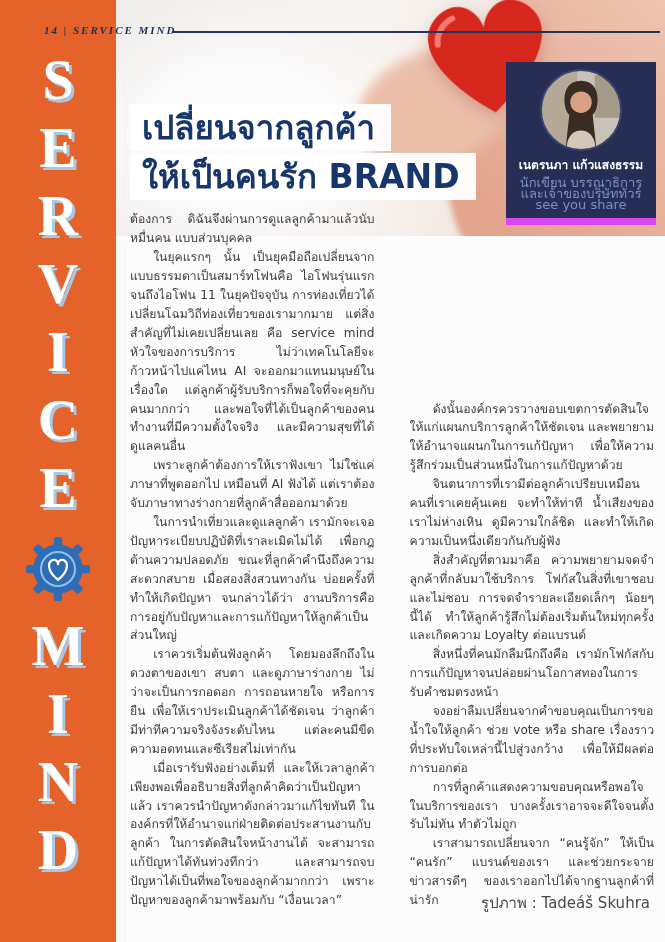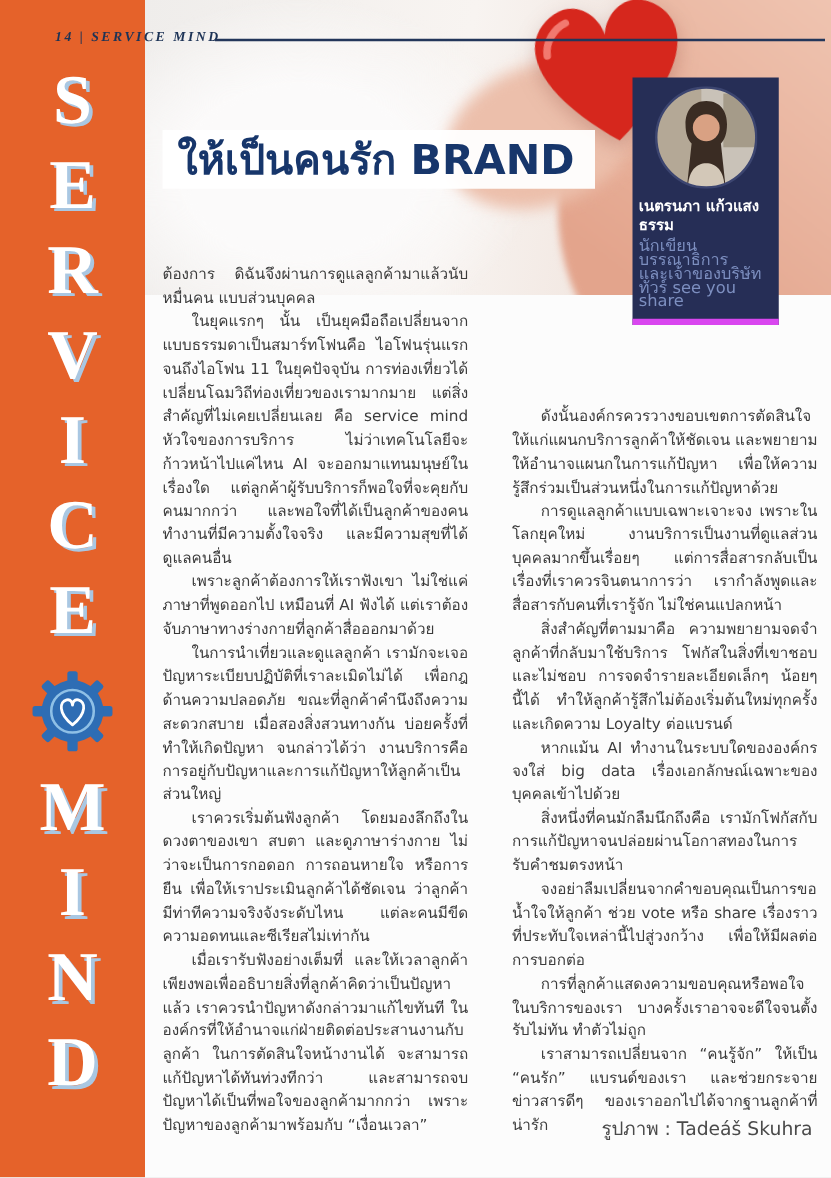--- a/index.html
+++ b/index.html
@@ -59,23 +59,23 @@
   }
   
   .title-wrap{position:absolute;left:130px;top:104px;z-index:5;}
   .title-line{
     display:table;background:rgba(255,255,255,.95);
     color:#17366B;font-weight:800;font-size:33px;line-height:44px;
     padding:2px 16px 1px 12px;margin-bottom:2px;white-space:nowrap;
   }
   
   .author{
-    position:absolute;left:506px;top:62px;width:117px;z-index:5;
-    background:#262E56;border-bottom:5px solid #d946ef;
-    padding:7px 5px 8px 5px;box-sizing:border-box;
+    position:absolute;left:506px;top:62px;width:150px;z-index:5;
+    background:#262E56;border-bottom:7px solid #d946ef;
+    text-align:center;padding:7px 5px 8px 5px;box-sizing:border-box;
   }
   .avatar{width:82px;height:82px;margin:0 auto;display:block;}
   .author-name{color:#ffffff;font-weight:bold;font-size:12px;margin-top:7px;line-height:15px;}
   .author-role{color:#7d8fc0;font-size:13px;line-height:11px;margin-top:4px;}
   
   .article{
     position:absolute;left:130px;top:210px;width:524px;height:700px;
     display:flex;gap:35px;overflow:hidden;z-index:3;align-items:flex-end;
   }
   .col{flex:1;min-width:0;}
@@ -135,20 +135,21 @@
         <span class="sb-letter">I</span>
         <span class="sb-letter">N</span>
         <span class="sb-letter">D</span>
       </div>
   </div>
 
   <div class="header-label">14 | SERVICE MIND</div>
   <div class="header-rule"></div>
 
   <div class="title-wrap">
+    <div class="title-line">เปลี่ยนจากลูกค้า</div>
     <div class="title-line">ให้เป็นคนรัก BRAND</div>
   </div>
 
   <div class="author">
     <svg class="avatar" viewBox="0 0 84 84">
       <defs>
           <clipPath id="avc">
             <circle cx="42" cy="42" r="41"></circle>
           </clipPath>
         </defs>
@@ -171,23 +172,22 @@
     <div class="col">
         <p class="para">ดิฉันเปิดบริษัททัวร์ เริ่มแรกที่กรุงปราก สาธารณรัฐเช็ก ในยุคเมื่อสิบกว่าปีก่อน เพื่อรองรับนักท่องเที่ยวจากประเทศไทยที่สนใจเที่ยวยุโรปแบบกรุ๊ปส่วนตัว ครอบครัว บริษัท และกลุ่มเพื่อน ลูกค้าส่วนใหญ่เป็นกลุ่ม A ที่ต้องการเที่ยวแบบเจาะลึก สะดวกสบาย มีคนขับ และคนบริการ จัดทริปจองทุกอย่างให้ตามความต้องการ ดิฉันจึงผ่านการดูแลลูกค้ามาแล้วนับหมื่นคน แบบส่วนบุคคล</p>
         <p class="para">ในยุคแรกๆ นั้น เป็นยุคมือถือเปลี่ยนจากแบบธรรมดาเป็นสมาร์ทโฟนคือ ไอโฟนรุ่นแรก จนถึงไอโฟน 11 ในยุคปัจจุบัน การท่องเที่ยวได้เปลี่ยนโฉมวิถีท่องเที่ยวของเรามากมาย แต่สิ่งสำคัญที่ไม่เคยเปลี่ยนเลย คือ service mind หัวใจของการบริการ ไม่ว่าเทคโนโลยีจะก้าวหน้าไปแค่ไหน AI จะออกมาแทนมนุษย์ในเรื่องใด แต่ลูกค้าผู้รับบริการก็พอใจที่จะคุยกับคนมากกว่า และพอใจที่ได้เป็นลูกค้าของคนทำงานที่มีความตั้งใจจริง และมีความสุขที่ได้ดูแลคนอื่น</p>
         <p class="para">เพราะลูกค้าต้องการให้เราฟังเขา ไม่ใช่แค่ภาษาที่พูดออกไป เหมือนที่ AI ฟังได้ แต่เราต้องจับภาษาทางร่างกายที่ลูกค้าสื่อออกมาด้วย</p>
         <p class="para">ในการนำเที่ยวและดูแลลูกค้า เรามักจะเจอปัญหาระเบียบปฏิบัติที่เราละเมิดไม่ได้ เพื่อกฎด้านความปลอดภัย ขณะที่ลูกค้าคำนึงถึงความสะดวกสบาย เมื่อสองสิ่งสวนทางกัน บ่อยครั้งที่ทำให้เกิดปัญหา จนกล่าวได้ว่า งานบริการคือ การอยู่กับปัญหาและการแก้ปัญหาให้ลูกค้าเป็นส่วนใหญ่</p>
         <p class="para">เราควรเริ่มต้นฟังลูกค้า โดยมองลึกถึงในดวงตาของเขา สบตา และดูภาษาร่างกาย ไม่ว่าจะเป็นการกอดอก การถอนหายใจ หรือการยืน เพื่อให้เราประเมินลูกค้าได้ชัดเจน ว่าลูกค้ามีท่าทีความจริงจังระดับไหน แต่ละคนมีขีดความอดทนและซีเรียสไม่เท่ากัน</p>
         <p class="para">เมื่อเรารับฟังอย่างเต็มที่ และให้เวลาลูกค้าเพียงพอเพื่ออธิบายสิ่งที่ลูกค้าคิดว่าเป็นปัญหาแล้ว เราควรนำปัญหาดังกล่าวมาแก้ไขทันที ในองค์กรที่ให้อำนาจแก่ฝ่ายติดต่อประสานงานกับลูกค้า ในการตัดสินใจหน้างานได้ จะสามารถแก้ปัญหาได้ทันท่วงทีกว่า และสามารถจบปัญหาได้เป็นที่พอใจของลูกค้ามากกว่า เพราะปัญหาของลูกค้ามาพร้อมกับ “เงื่อนเวลา”</p>
       </div>
     <div class="col">
         <p class="para">ดังนั้นองค์กรควรวางขอบเขตการตัดสินใจให้แก่แผนกบริการลูกค้าให้ชัดเจน และพยายามให้อำนาจแผนกในการแก้ปัญหา เพื่อให้ความรู้สึกร่วมเป็นส่วนหนึ่งในการแก้ปัญหาด้วย</p>
-        <p class="para">การดูแลลูกค้าแบบเฉพาะเจาะจง เพราะในโลกยุคใหม่ งานบริการเป็นงานที่ดูแลส่วนบุคคลมากขึ้นเรื่อยๆ แต่การสื่อสารกลับเป็นเรื่องที่เราควรจินตนาการว่า เรากำลังพูดและสื่อสารกับคนที่เรารู้จัก ไม่ใช่คนแปลกหน้า</p>
+        <p class="para">จินตนาการที่เรามีต่อลูกค้าเปรียบเหมือนคนที่เราเคยคุ้นเคย จะทำให้ท่าที น้ำเสียงของเราไม่ห่างเหิน ดูมีความใกล้ชิด และทำให้เกิดความเป็นหนึ่งเดียวกันกับผู้ฟัง</p>
         <p class="para">สิ่งสำคัญที่ตามมาคือ ความพยายามจดจำลูกค้าที่กลับมาใช้บริการ โฟกัสในสิ่งที่เขาชอบและไม่ชอบ การจดจำรายละเอียดเล็กๆ น้อยๆ นี้ได้ ทำให้ลูกค้ารู้สึกไม่ต้องเริ่มต้นใหม่ทุกครั้ง และเกิดความ Loyalty ต่อแบรนด์</p>
-        <p class="para">หากแม้น AI ทำงานในระบบใดขององค์กร จงใส่ big data เรื่องเอกลักษณ์เฉพาะของบุคคลเข้าไปด้วย</p>
         <p class="para">สิ่งหนึ่งที่คนมักลืมนึกถึงคือ เรามักโฟกัสกับการแก้ปัญหาจนปล่อยผ่านโอกาสทองในการรับคำชมตรงหน้า</p>
         <p class="para">จงอย่าลืมเปลี่ยนจากคำขอบคุณเป็นการขอน้ำใจให้ลูกค้า ช่วย vote หรือ share เรื่องราวที่ประทับใจเหล่านี้ไปสู่วงกว้าง เพื่อให้มีผลต่อการบอกต่อ</p>
         <p class="para">การที่ลูกค้าแสดงความขอบคุณหรือพอใจในบริการของเรา บางครั้งเราอาจจะดีใจจนตั้งรับไม่ทัน ทำตัวไม่ถูก</p>
         <p class="para">เราสามารถเปลี่ยนจาก “คนรู้จัก” ให้เป็น “คนรัก” แบรนด์ของเรา และช่วยกระจายข่าวสารดีๆ ของเราออกไปได้จากฐานลูกค้าที่น่ารัก</p>
       </div>
   </div>
 
   <div class="credit">รูปภาพ : Tadeáš Skuhra</div>
 
 </div>

